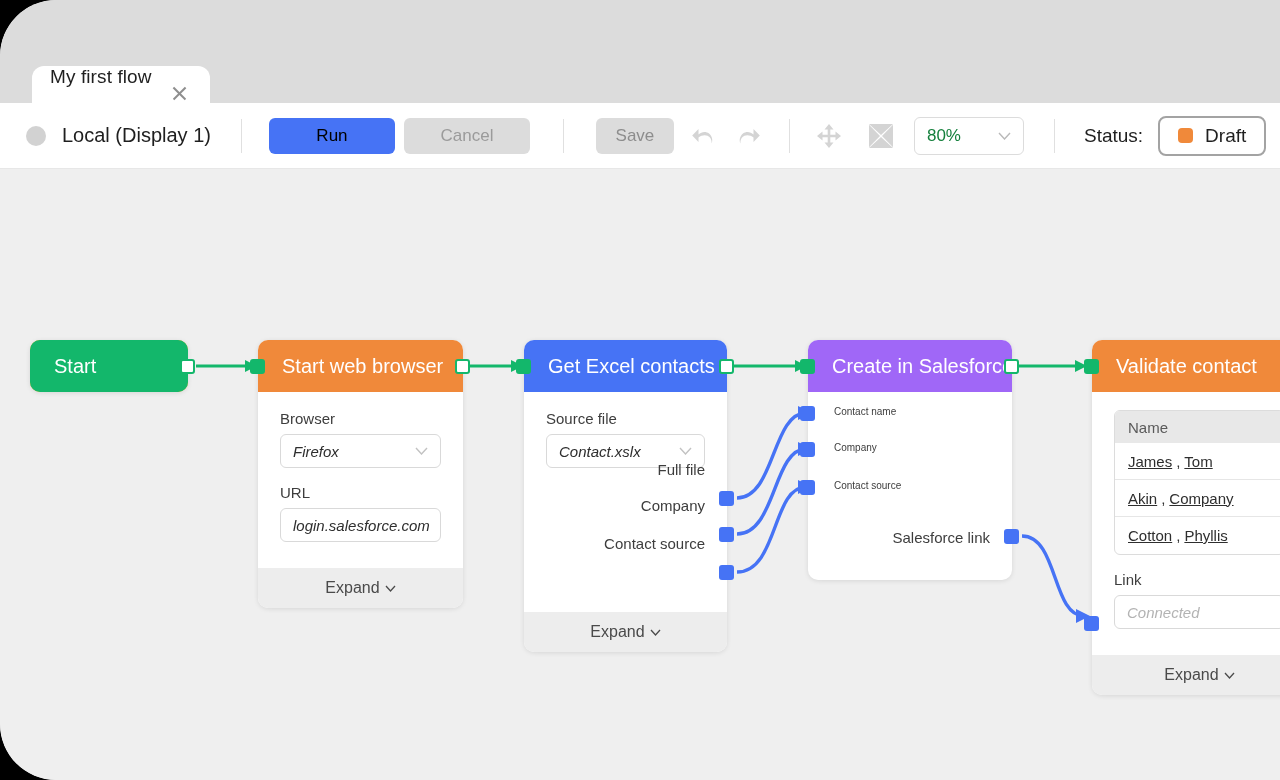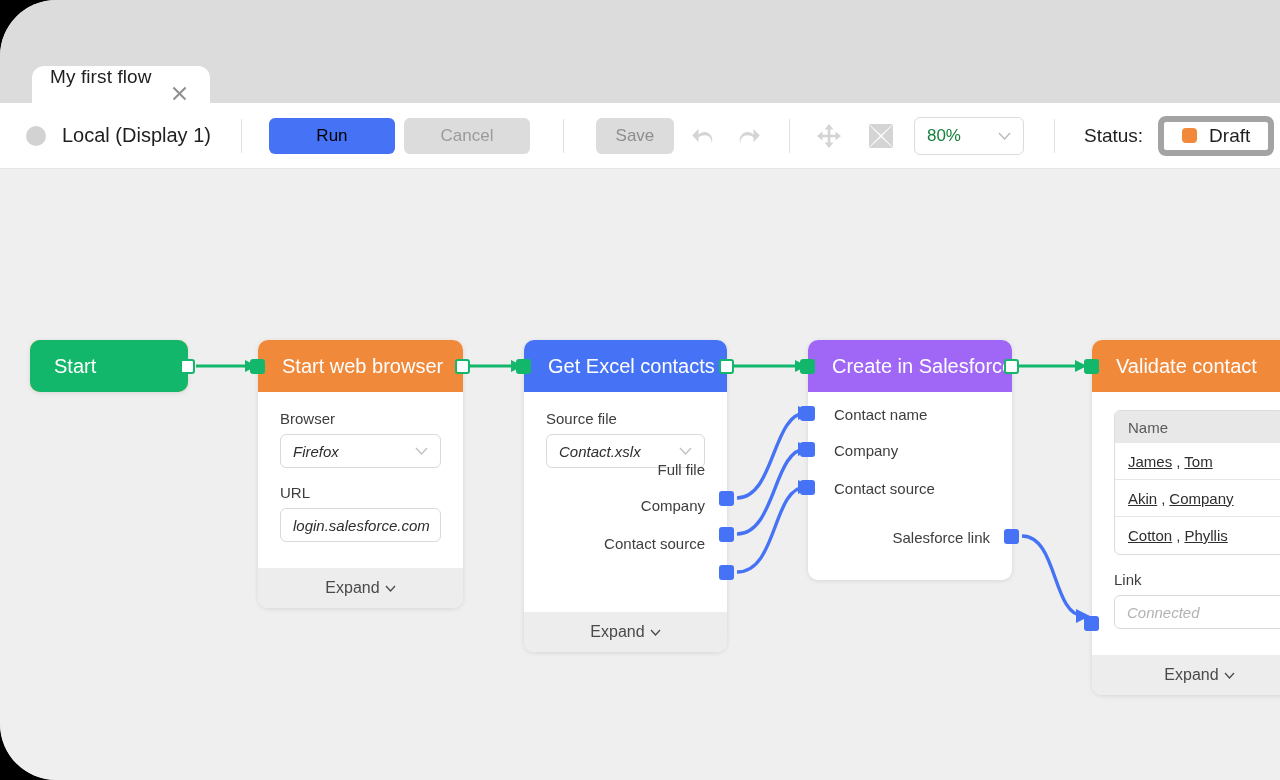--- a/index.html
+++ b/index.html
@@ -121,21 +121,21 @@
     flex: 0 0 auto;
   }
   #zoom-value { font-size: 17px; color: #15803d; flex: 1; }
   .chev {
     width: 13px; height: 8px;
     flex: 0 0 auto;
   }
   #status-label { font-size: 19px; color: #1f1f1f; white-space: nowrap; }
   #status-badge {
     height: 40px;
-    border: 6px solid #a3a3a3;
+    border: 2px solid #a3a3a3;
     border-radius: 8px;
     background: #ffffff;
     display: flex;
     align-items: center;
     gap: 12px;
     padding: 0 18px;
     cursor: pointer;
     flex: 0 0 auto;
   }
   #status-dot {
@@ -229,21 +229,21 @@
     align-items: center;
     justify-content: flex-end;
     font-size: 15px;
     color: #3d3d3d;
     white-space: nowrap;
     padding-right: 22px;
   }
   .in-row {
     position: absolute;
     left: 26px;
-    font-size: 15px;
+    font-size: 10px;
     color: #3d3d3d;
     white-space: nowrap;
   }
 
   
   .vtable {
     border: 1px solid #dcdcdc;
     border-radius: 6px;
     overflow: hidden;
     margin-bottom: 16px;

